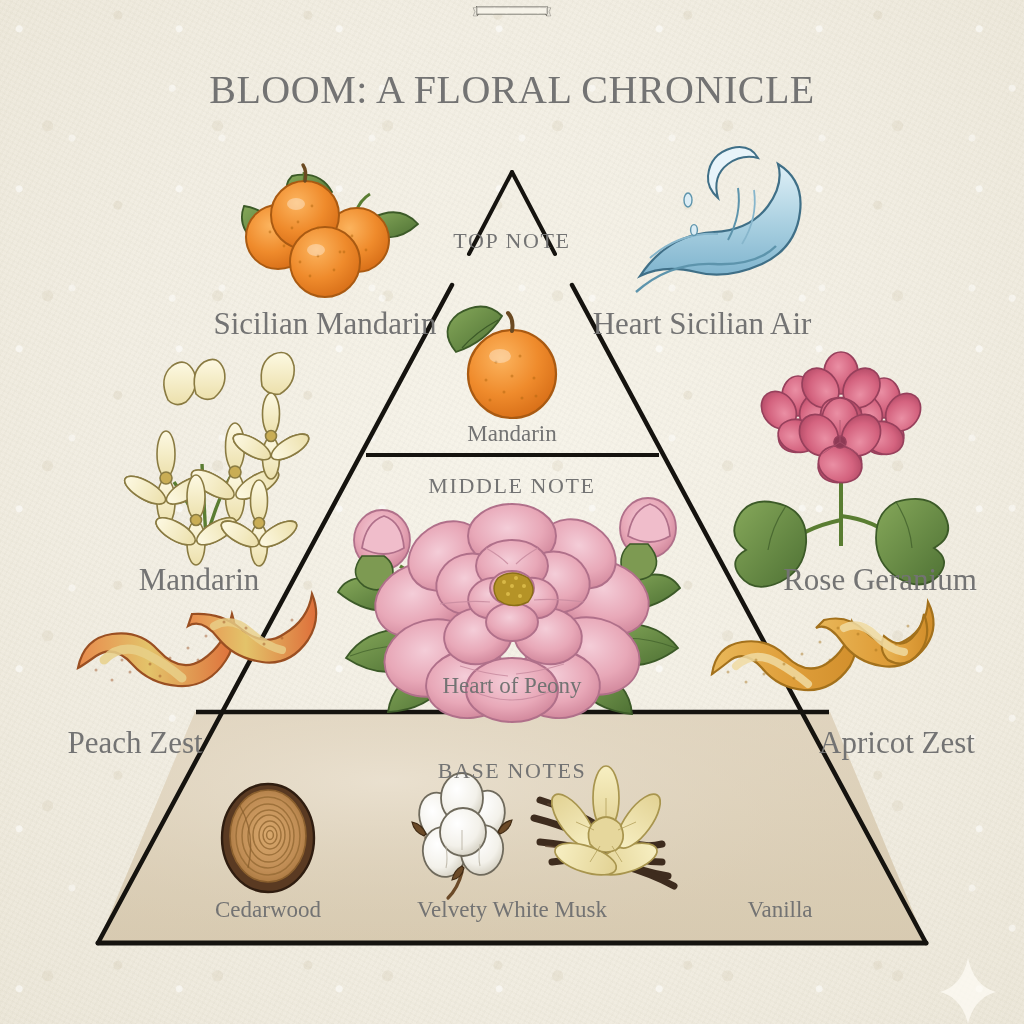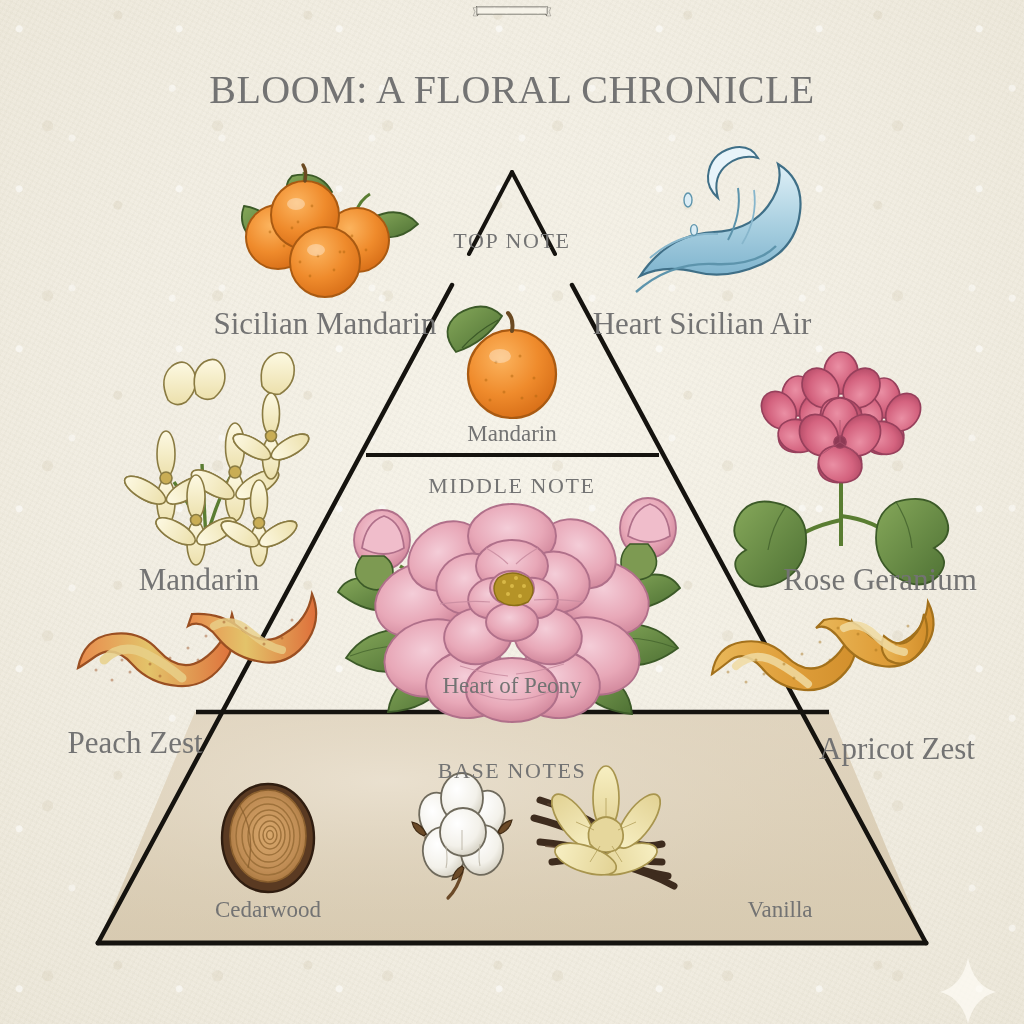--- a/index.html
+++ b/index.html
@@ -553,25 +553,26 @@
     </g>
   </svg>
 
   <div class="lbl tier ctr" style="left:512px;top:228px;">TOP NOTE</div>
   <div class="lbl tier ctr" style="left:512px;top:473px;">MIDDLE NOTE</div>
   <div class="lbl tier ctr" style="left:512px;top:758px;">BASE NOTES</div>
 
   <div class="lbl inner ctr" style="left:512px;top:421px;">Mandarin</div>
   <div class="lbl inner ctr" style="left:512px;top:673px;">Heart of Peony</div>
   <div class="lbl inner ctr" style="left:268px;top:897px;">Cedarwood</div>
+  <div class="lbl inner ctr" style="left:512px;top:897px;">Velvety White Musk</div>
   <div class="lbl inner ctr" style="left:780px;top:897px;">Vanilla</div>
 
   <div class="lbl side ctr" style="left:325px;top:306px;">Sicilian Mandarin</div>
   <div class="lbl side ctr" style="left:702px;top:306px;">Heart Sicilian Air</div>
   <div class="lbl side ctr" style="left:199px;top:562px;">Mandarin</div>
   <div class="lbl side ctr" style="left:840px;top:562px;margin-left:40px;">Rose Geranium</div>
   <div class="lbl side ctr" style="left:135px;top:725px;">Peach Zest</div>
-  <div class="lbl side ctr" style="left:897px;top:725px;margin-top:6px;">Apricot Zest</div>
+  <div class="lbl side ctr" style="left:897px;top:725px;">Apricot Zest</div>
 
   <svg class="layer" viewBox="0 0 1024 1024">
     <path d="M968,958 q6,28 28,34 q-22,6 -28,32 q-6,-26 -28,-32 q22,-6 28,-34 Z" fill="#fdfbf4" opacity=".75"></path>
   </svg>
 </div>
 
 </body></html>

